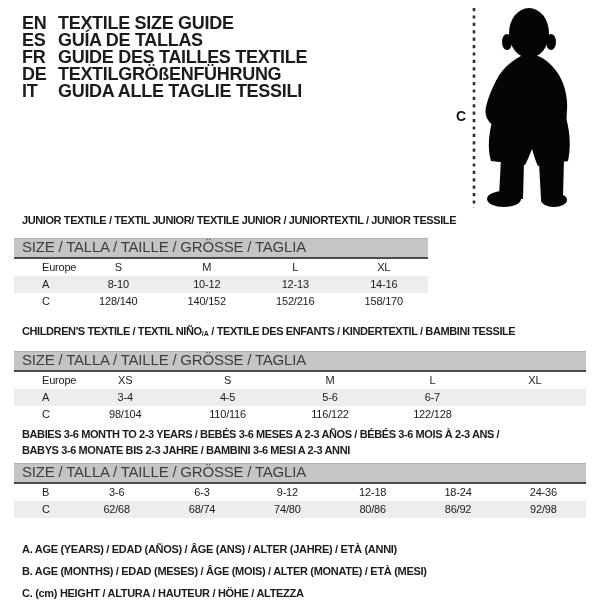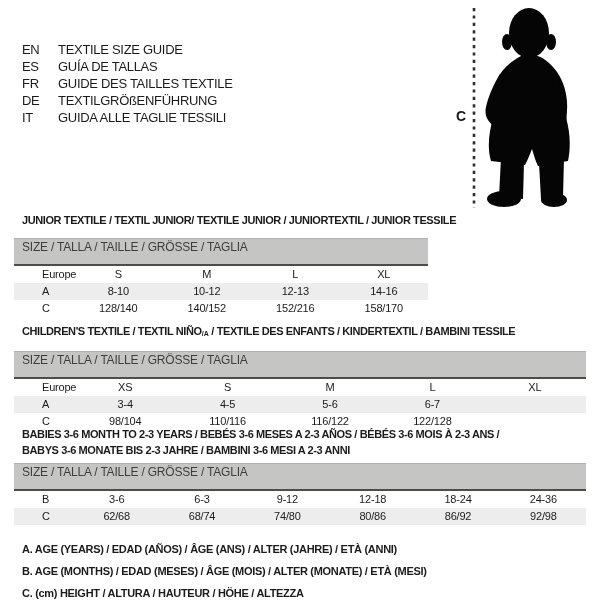--- a/index.html
+++ b/index.html
@@ -2,21 +2,21 @@
 <html><head>
 <meta charset="utf-8">
 <style>
   html,body{margin:0;padding:0;}
   .page{
     position:relative;width:600px;height:600px;background:#ffffff;
     font-family:"Liberation Sans",sans-serif;color:#1b1b1b;overflow:hidden;
   }
 
   
-  .langs{position:absolute;left:22px;top:15px;font-weight:normal;font-size:13px;letter-spacing:-0.3px;margin-top:26px;}
+  .langs{position:absolute;left:22px;top:15px;font-weight:bold;font-size:18px;letter-spacing:-0.3px;}
   .lang-row{display:flex;height:17px;line-height:17px;}
   .lang-code{width:36px;}
 
   
   .figure{position:absolute;left:430px;top:0;width:170px;height:230px;}
   .figure text{font-family:"Liberation Sans",sans-serif;font-weight:bold;font-size:14px;fill:#141414;}
 
   
   .sec-title{position:absolute;left:22px;font-weight:bold;font-size:11px;letter-spacing:-0.4px;white-space:nowrap;}
   .sec-title.two-line{white-space:normal;line-height:16px;}
@@ -24,23 +24,23 @@
   .t-s1{top:214px;}
   .t-s2{top:325px;}
   .t-s3{top:426px;width:560px;}
 
   
   .size-table{position:absolute;left:14px;font-size:11px;letter-spacing:-0.2px;}
   .tb1{top:238px;width:414px;}
   .tb2{top:351px;width:572px;}
   .tb3{top:463px;width:572px;}
   .band{
-    height:28px;line-height:16px;background:#c5c6c4;
+    height:21px;line-height:16px;background:#c5c6c4;
     border-top:1px solid #b1b1b1;border-bottom:2px solid #4c4c4c;
-    padding-left:8px;color:#3e3e3e;font-size:12px;box-sizing:border-box;
+    padding-left:8px;color:#3e3e3e;font-size:15px;box-sizing:border-box;
     white-space:nowrap;overflow:hidden;
   }
   .trow{display:grid;height:17px;line-height:17px;}
   .cols4{grid-template-columns:60px repeat(4,1fr);}
   .cols5{grid-template-columns:60px repeat(5,1fr);}
   .cols6{grid-template-columns:60px repeat(6,1fr);}
   .alt{background:#ededed;}
   .lbl{padding-left:8px;margin-left:20px;}
   .val{text-align:center;}
 

